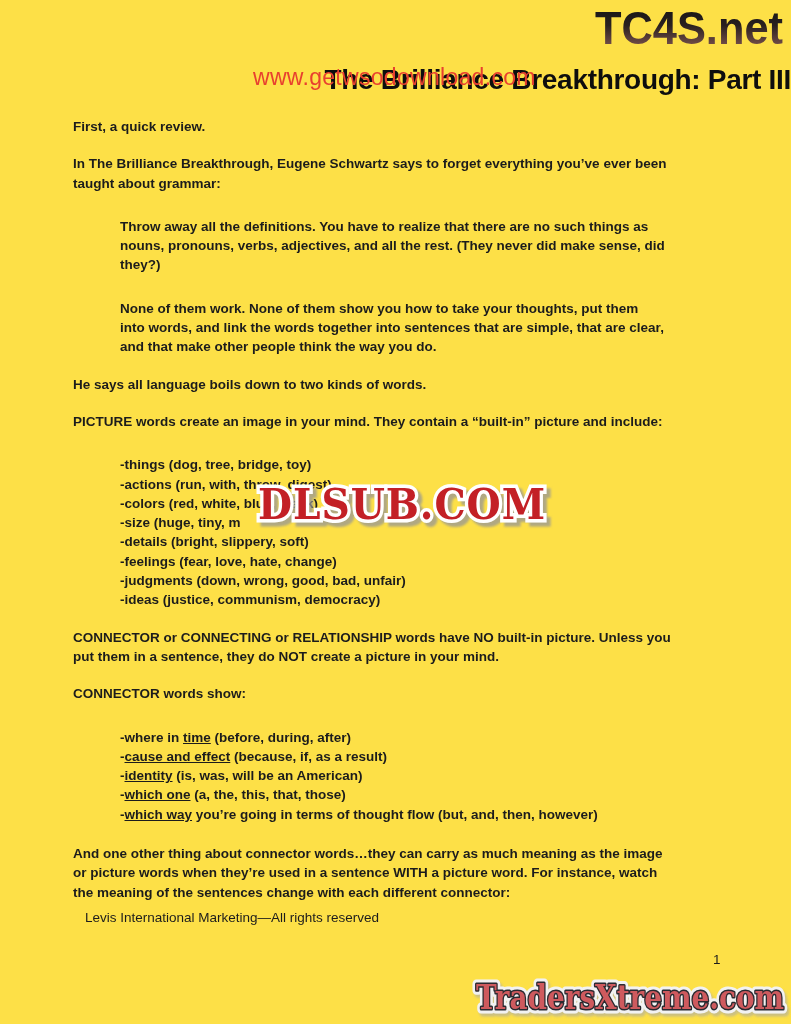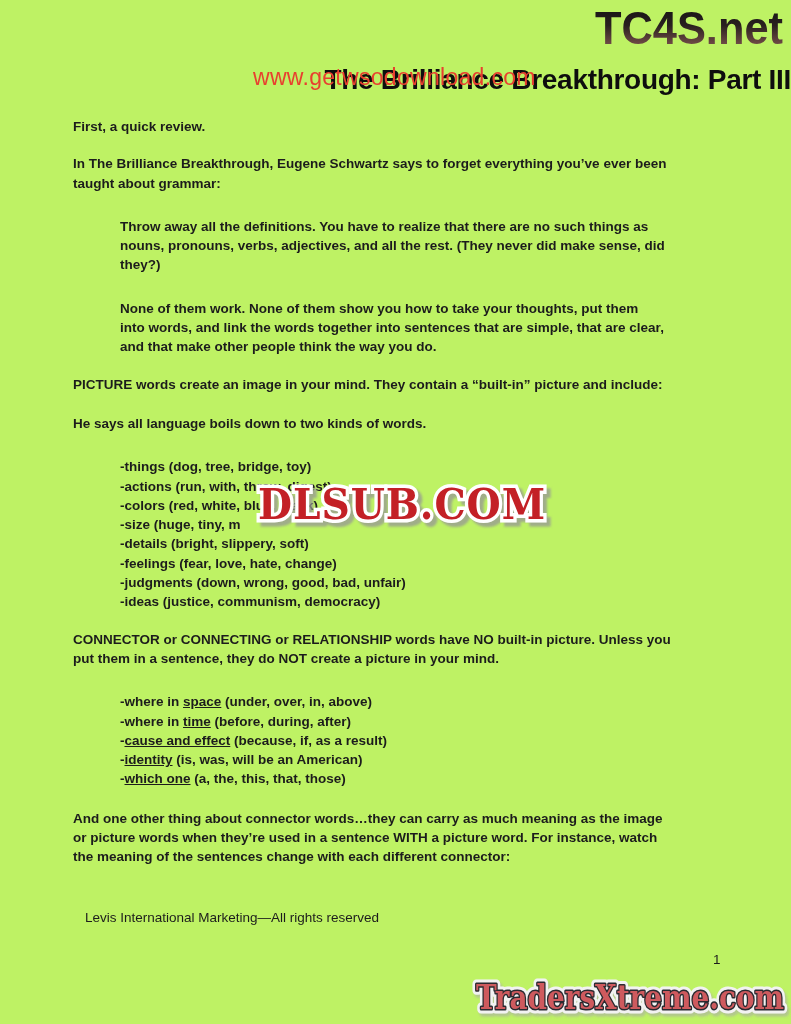--- a/index.html
+++ b/index.html
@@ -1,19 +1,19 @@
 <!DOCTYPE html>
 <html><head>
 <meta charset="utf-8">
 <style>
   html,body{margin:0;padding:0;background:#fff;}
   .page{
     position:relative;
     width:791px;height:1024px;
-    background:#bef264;
+    background:#fde047;
     font-family:"Liberation Sans",sans-serif;
     font-size:13.5px;
     color:#1c1c1c;
     overflow:hidden;
   }
   
   .title{
     position:absolute;top:64px;left:0;right:0;
     text-align:right;
     font-size:28px;font-weight:bold;
@@ -77,51 +77,54 @@
       <div class="line">nouns, pronouns, verbs, adjectives, and all the rest. (They never did make sense, did</div>
       <div class="line">they?)</div>
     </div>
 
     <div class="para indent">
       <div class="line">None of them work. None of them show you how to take your thoughts, put them</div>
       <div class="line">into words, and link the words together into sentences that are simple, that are clear,</div>
       <div class="line">and that make other people think the way you do.</div>
     </div>
 
+    <div class="para">
+      <div class="line">He says all language boils down to two kinds of words.</div>
+    </div>
+
     <div class="para list-gap">
       <div class="line">PICTURE words create an image in your mind. They contain a “built-in” picture and include:</div>
-    </div>
-
-    <div class="para">
-      <div class="line">He says all language boils down to two kinds of words.</div>
     </div>
 
     <div class="para indent">
       <div class="line">-things (dog, tree, bridge, toy)</div>
       <div class="line">-actions (run, with, throw, digest)</div>
       <div class="line">-colors (red, white, blue, black)</div>
       <div class="line">-size (huge, tiny, m</div>
       <div class="line">-details (bright, slippery, soft)</div>
       <div class="line">-feelings (fear, love, hate, change)</div>
       <div class="line">-judgments (down, wrong, good, bad, unfair)</div>
       <div class="line">-ideas (justice, communism, democracy)</div>
     </div>
 
     <div class="para">
       <div class="line">CONNECTOR or CONNECTING or RELATIONSHIP words have NO built-in picture. Unless you</div>
       <div class="line">put them in a sentence, they do NOT create a picture in your mind.</div>
     </div>
 
+    <div class="para list-gap">
+      <div class="line">CONNECTOR words show:</div>
+    </div>
 
     <div class="para indent list-gap">
-      <div class="line"><span>-where in </span><span class="u">space</span><span> (under, over, in, above)</span></div>
       <div class="line"><span>-where in </span><span class="u">time</span><span> (before, during, after)</span></div>
       <div class="line"><span>-</span><span class="u">cause and effect</span><span> (because, if, as a result)</span></div>
       <div class="line"><span>-</span><span class="u">identity</span><span> (is, was, will be an American)</span></div>
       <div class="line"><span>-</span><span class="u">which one</span><span> (a, the, this, that, those)</span></div>
+      <div class="line"><span>-</span><span class="u">which way</span><span> you’re going in terms of thought flow (but, and, then, however)</span></div>
     </div>
 
     <div class="para">
       <div class="line">And one other thing about connector words…they can carry as much meaning as the image</div>
       <div class="line">or picture words when they’re used in a sentence WITH a picture word. For instance, watch</div>
       <div class="line">the meaning of the sentences change with each different connector:</div>
     </div>
 
   </div>
 

